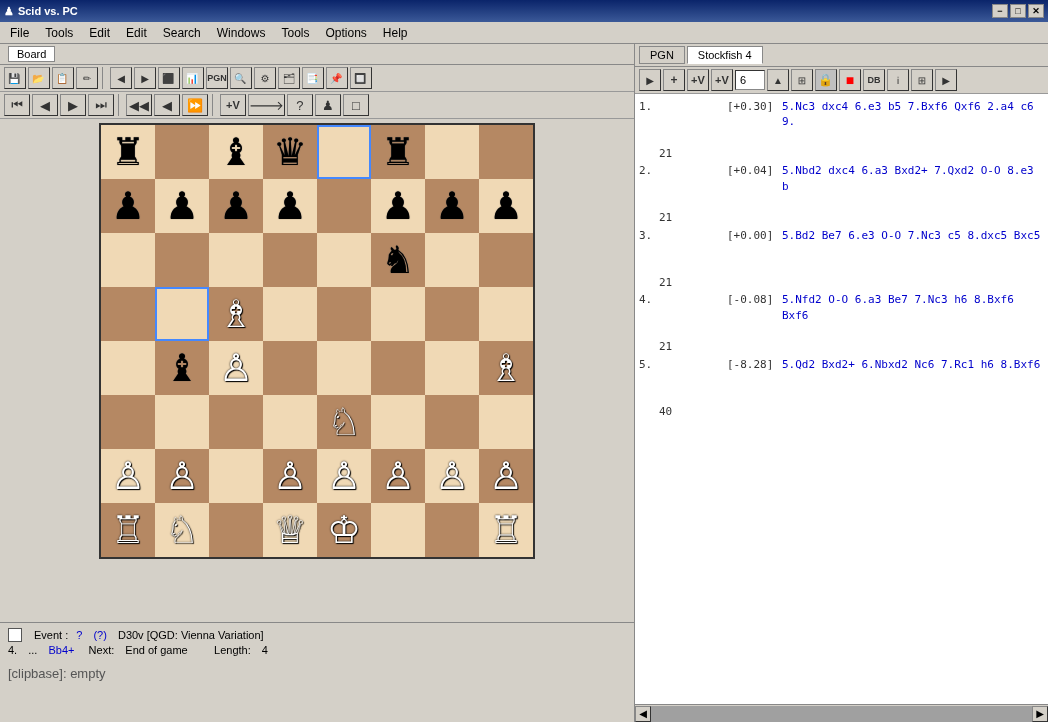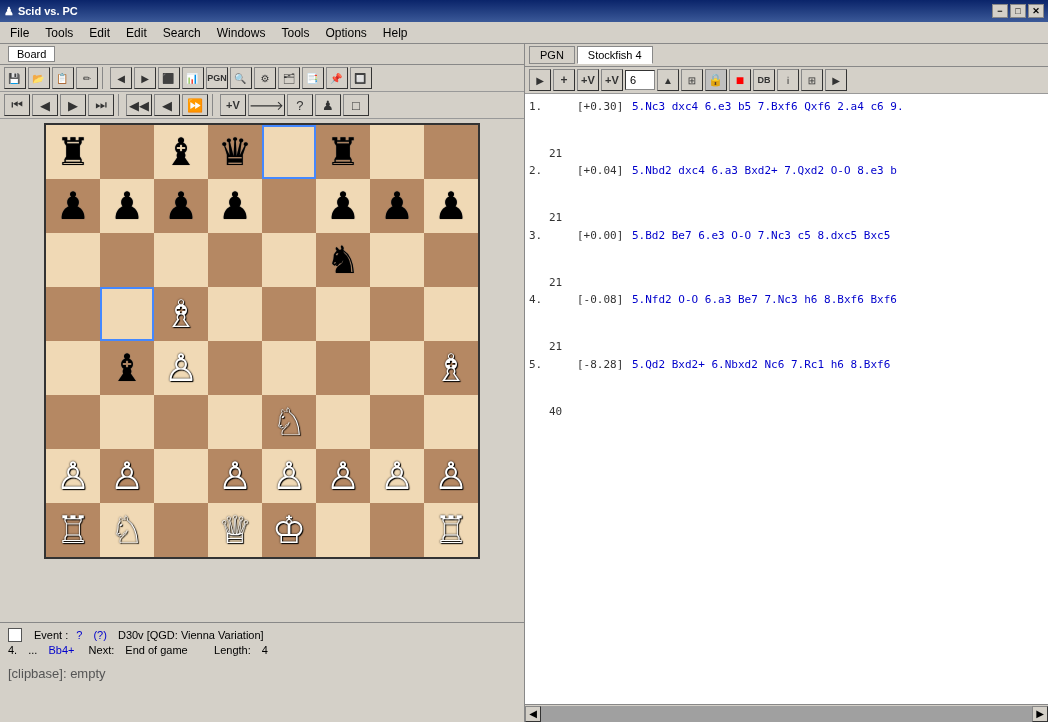--- a/index.html
+++ b/index.html
@@ -51,21 +51,21 @@
     }
 
     
     .main-content {
       display: flex;
       height: calc(722px - 22px - 22px);
     }
 
     
     .left-panel {
-      width: 525px;
+      width: 635px;
       display: flex;
       flex-direction: column;
       background: #d4d0c8;
       border-right: 1px solid #888;
     }
 
     
     .board-tab {
       background: #d4d0c8;
       padding: 2px 8px;
@@ -206,21 +206,21 @@
       font-size: 11px;
     }
     .analysis-line {
       display: flex;
       padding: 1px 0;
       cursor: pointer;
       line-height: 1.4;
     }
     .line-num { color: #333; min-width: 20px; }
     .line-depth { color: #333; min-width: 28px; margin-top: 47px; }
-    .line-score { color: #333; min-width: 55px; }
+    .line-score { color: #333; min-width: 55px; margin-left: 40px; }
     .line-moves { color: #00c; flex: 1; }
 
     
     .bottom-scroll {
       height: 18px;
       background: #d4d0c8;
       border-top: 1px solid #888;
       display: flex;
       align-items: center;
     }

